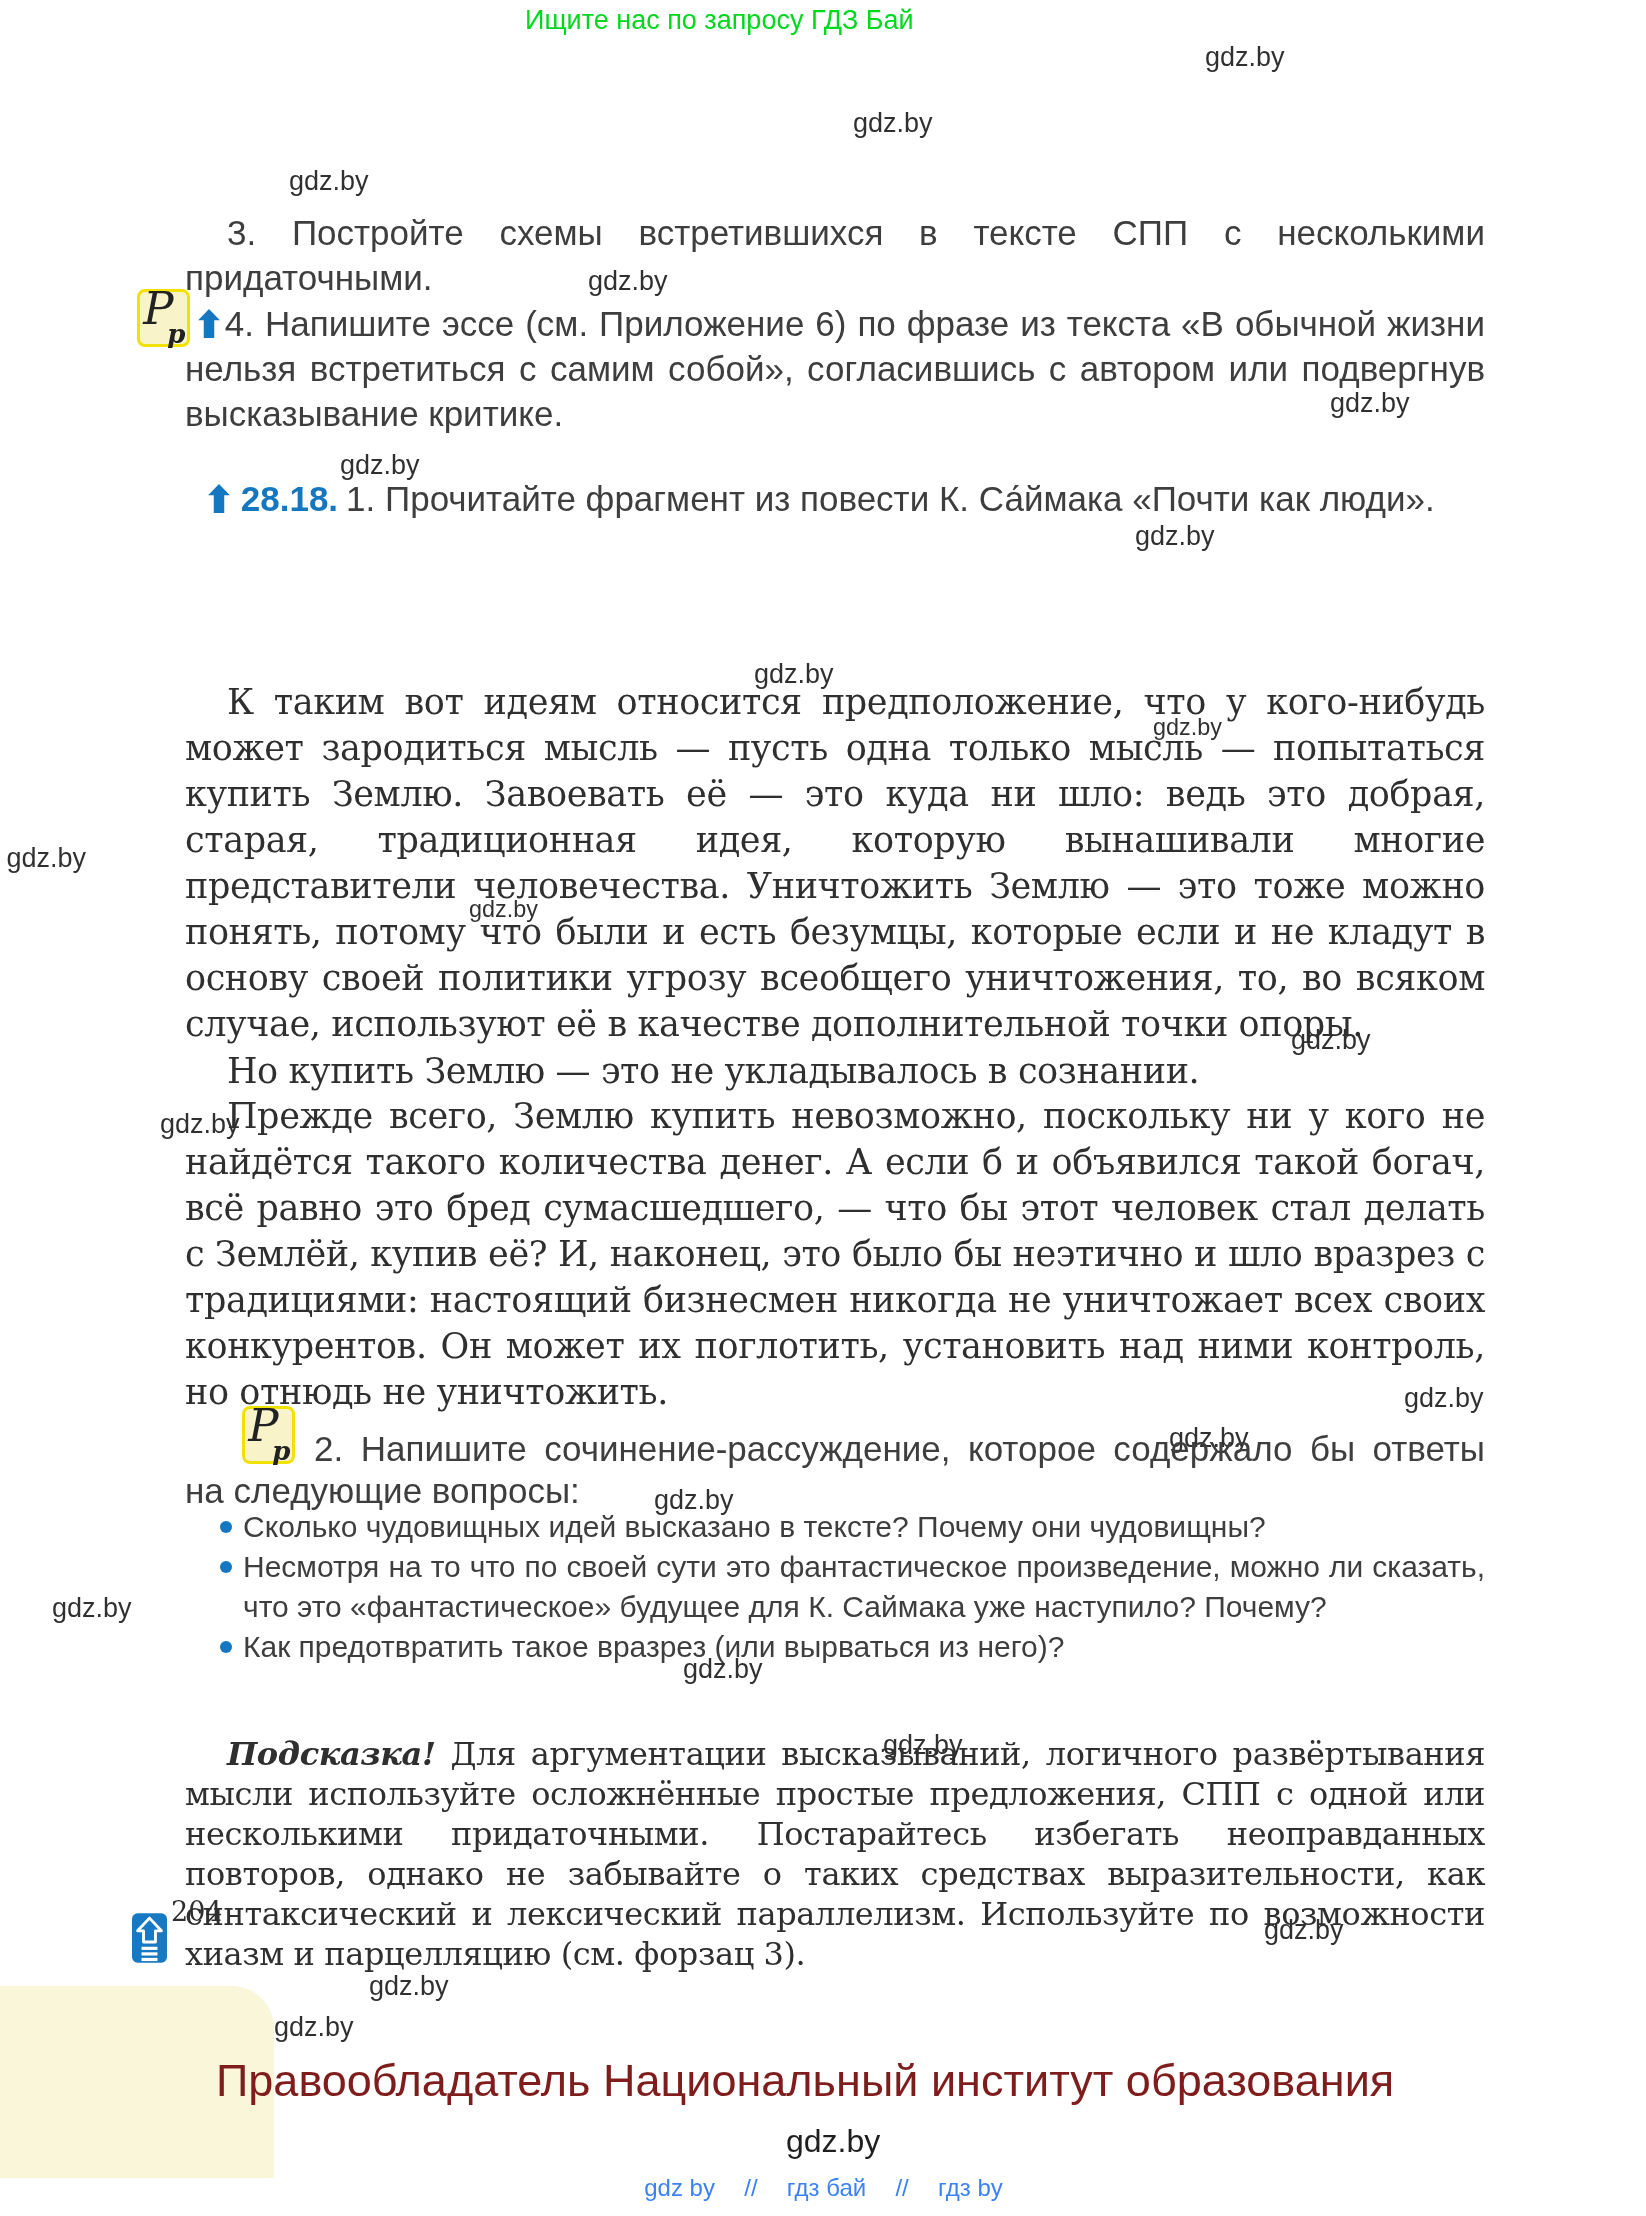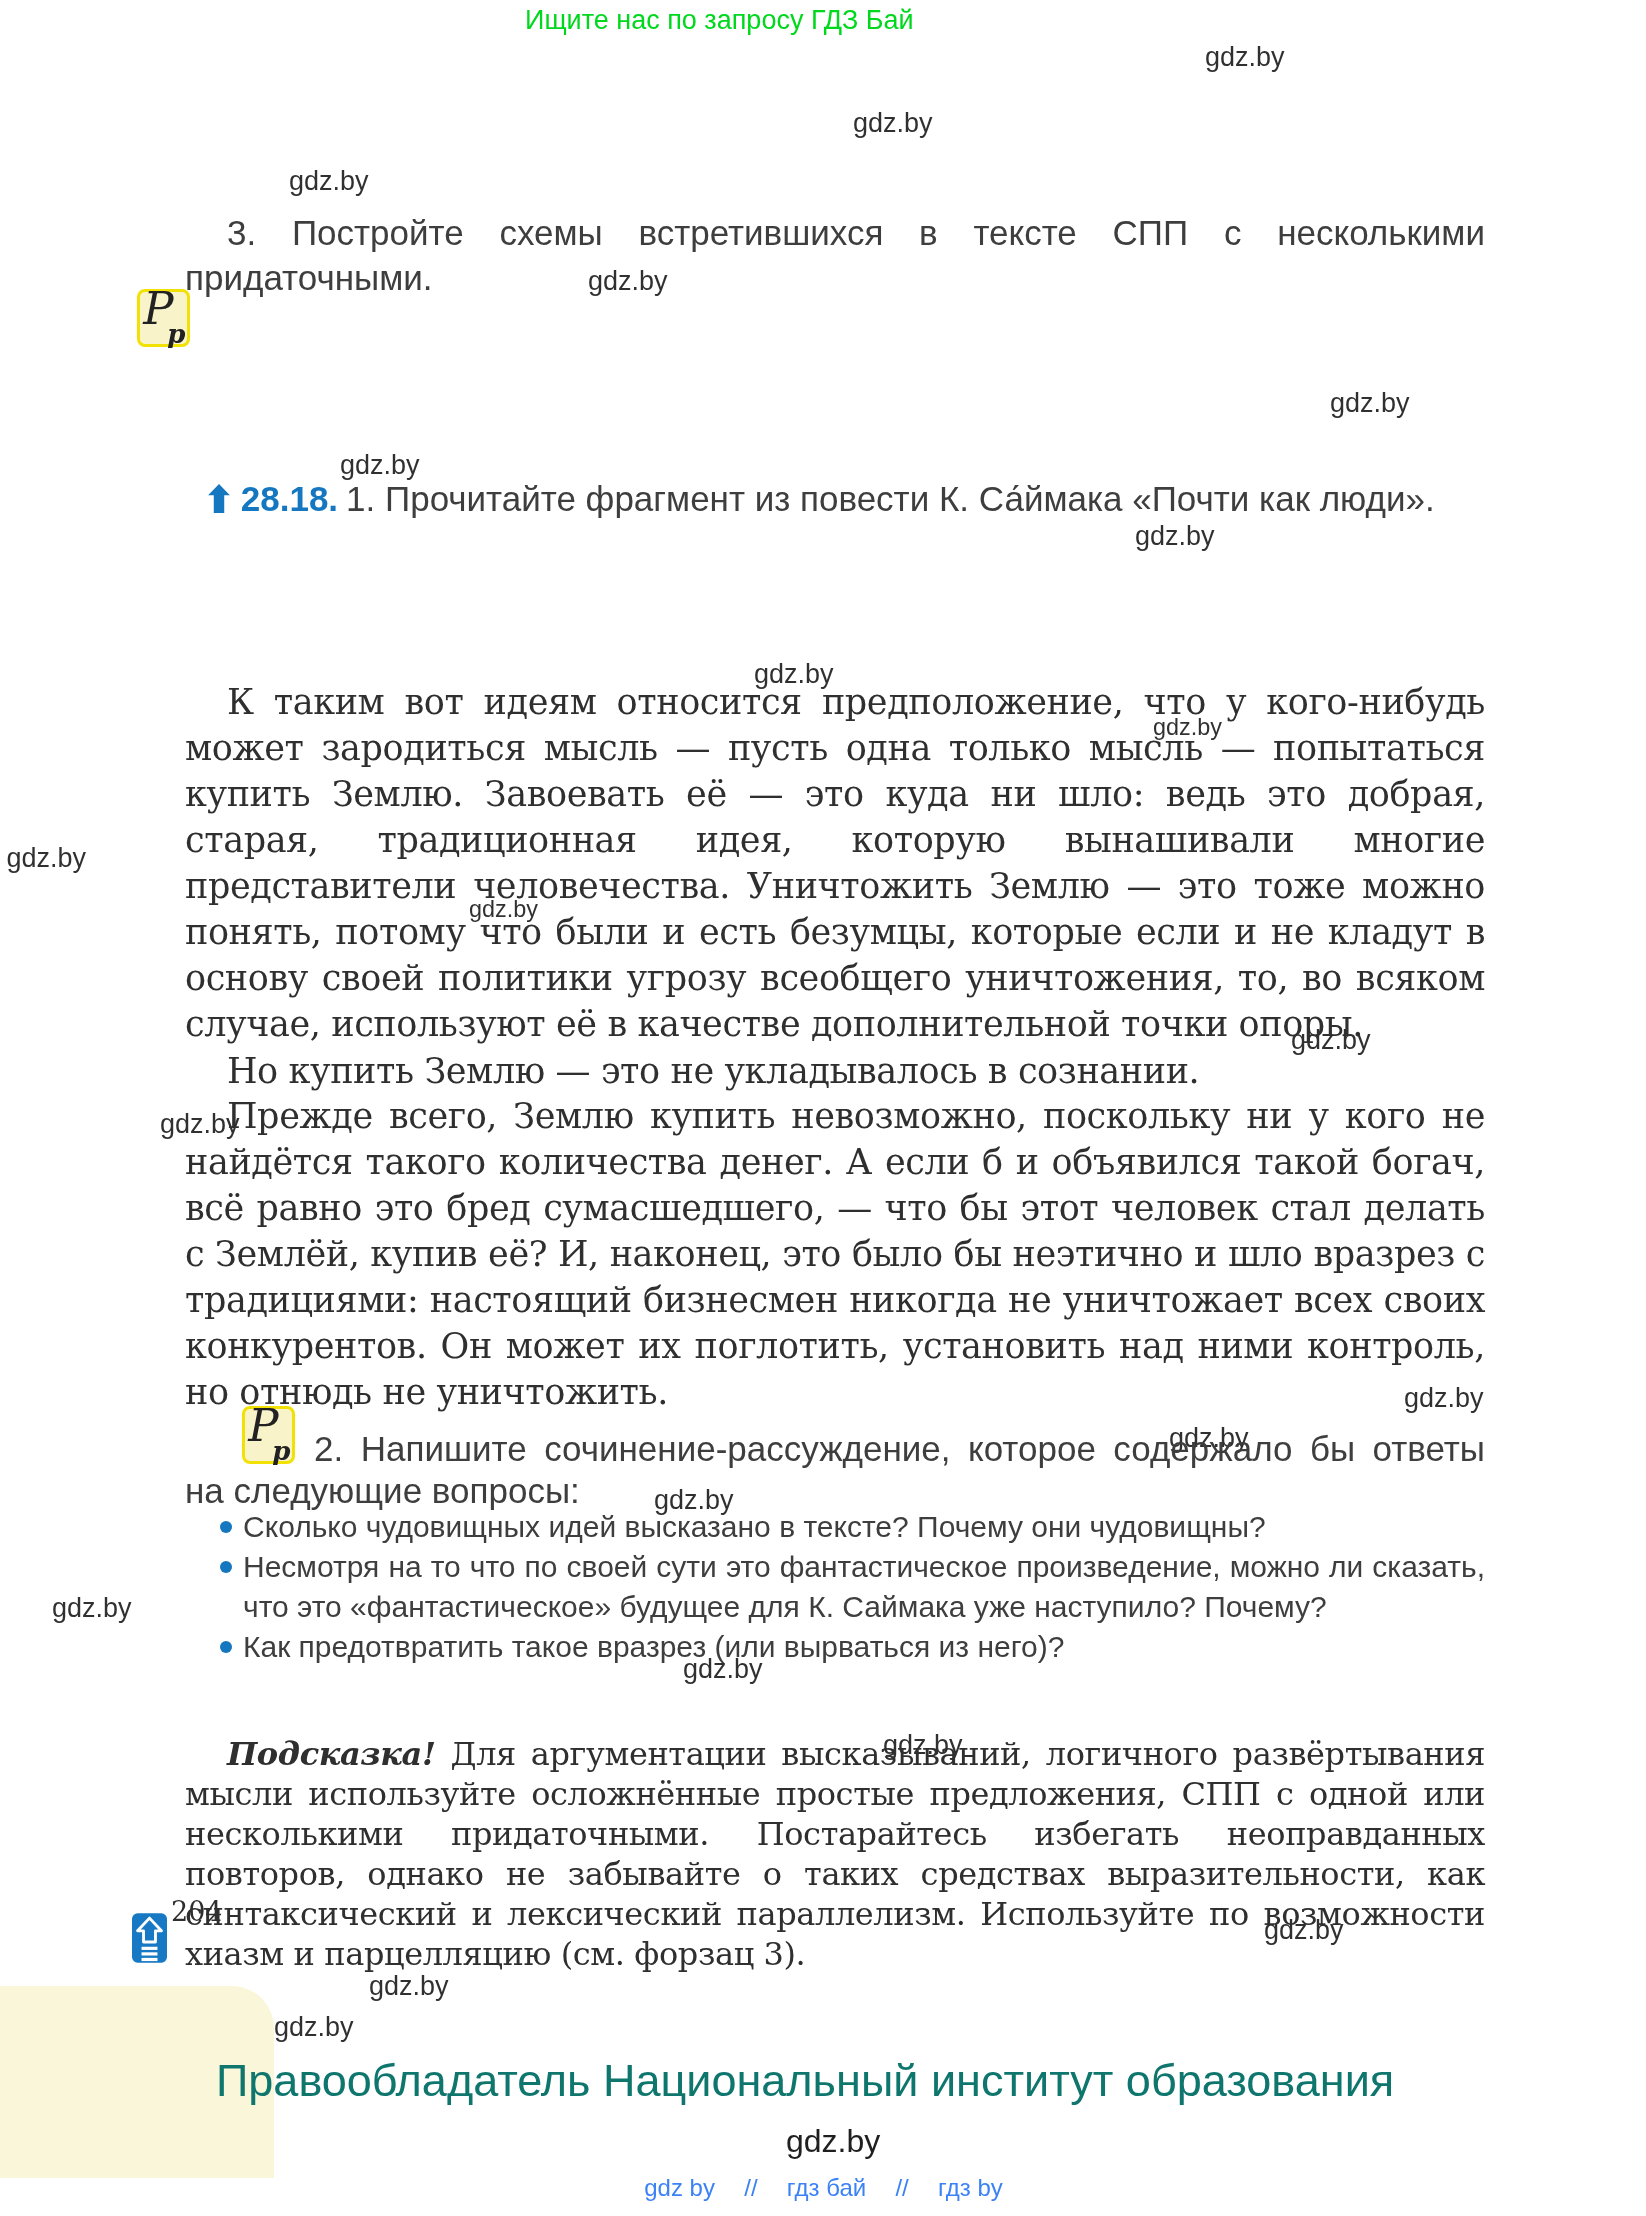--- a/index.html
+++ b/index.html
@@ -44,21 +44,21 @@
   
   .wm{position:absolute;font-family:"Liberation Sans",sans-serif;font-size:27px;
       color:#1f1f1f;opacity:.92;white-space:nowrap;}
   .wm-sm{font-size:23.4px;}
 
   
   .yellow-box{position:absolute;left:0;top:1986px;width:274px;height:192px;
               background:#faf6d9;border-radius:0 42px 0 0;}
   .page-num{position:absolute;left:171px;top:1896px;font-family:"DejaVu Serif",serif;
             font-size:27px;color:#2f2f2f;}
-  .copyright{position:absolute;left:216px;top:2055px;font-size:45px;color:#0f766e;
+  .copyright{position:absolute;left:216px;top:2055px;font-size:45px;color:#7f1d1d;
              white-space:nowrap;letter-spacing:0;}
   .footer-wm{position:absolute;left:786px;top:2123px;font-size:32px;color:#1f1f1f;}
   .links{position:absolute;left:0;top:2174px;width:1647px;text-align:center;
          font-size:24px;color:#3b82f6;}
   .links .lnk{margin:0 11.3px;}
   .links .sep{margin:0 11.3px;}
 </style>
 </head>
 <body>
 
@@ -92,20 +92,25 @@
   <p class="abs col sans task t-indent" style="top:210px;">
     <span>3.</span>
     <span>Постройте схемы встретившихся в тексте СПП с несколькими придаточными.</span>
   </p>
 
   <div class="rp-icon" style="left:137px;top:289px;">
     <span class="rp-cap">P</span>
     <span class="rp-sub">p</span>
   </div>
 
+  <p class="abs col sans task t4-indent" style="top:301px;"><svg class="up-arrow" width="22" height="29" viewBox="0 0 27 36">
+        <polygon points="13.5,0 27,14 20,14 20,36 7,36 7,14 0,14" fill="#1477c0"></polygon>
+      </svg><span>4.</span>
+    <span>Напишите эссе (см. Приложение 6) по фразе из текста «В обычной жизни нельзя встретиться с самим собой», согласившись с автором или подвергнув высказывание критике.</span>
+  </p>
 
   <p class="abs col sans exline" style="top:476px;"><svg class="up-arrow" width="22" height="29" viewBox="0 0 27 36">
         <polygon points="13.5,0 27,14 20,14 20,36 7,36 7,14 0,14" fill="#1477c0"></polygon>
       </svg><span class="exnum">28.18.</span><span>1. Прочитайте фрагмент из повести К. Са́ймака «Почти как люди».</span></p>
 
   <p class="abs col serif body-p" style="top:679px;">К таким вот идеям относится предположение, что у кого-нибудь может зародиться мысль — пусть одна только мысль — попытаться купить Землю. Завоевать её — это куда ни шло: ведь это добрая, старая, традиционная идея, которую вынашивали многие представители человечества. Уничтожить Землю — это тоже можно понять, потому что были и есть безумцы, которые если и не кладут в основу своей политики угрозу всеобщего уничтожения, то, во всяком случае, используют её в качестве дополнительной точки опоры.</p>
   <p class="abs col serif body-p" style="top:1048px;">Но купить Землю — это не укладывалось в сознании.</p>
   <p class="abs col serif body-p" style="top:1093px;">Прежде всего, Землю купить невозможно, поскольку ни у кого не найдётся такого количества денег. А если б и объявился такой богач, всё равно это бред сумасшедшего, — что бы этот человек стал делать с Землёй, купив её? И, наконец, это было бы неэтично и шло вразрез с традициями: настоящий бизнесмен никогда не уничтожает всех своих конкурентов. Он может их поглотить, установить над ними контроль, но отнюдь не уничтожить.</p>
 
   <div class="rp-icon" style="left:242px;top:1406px;">

